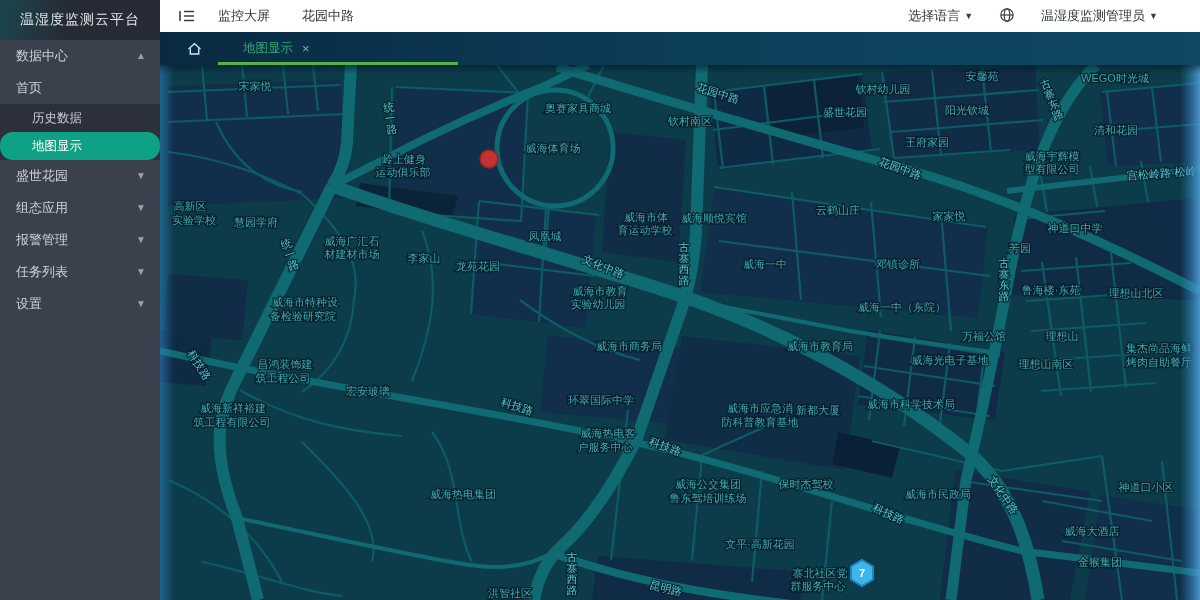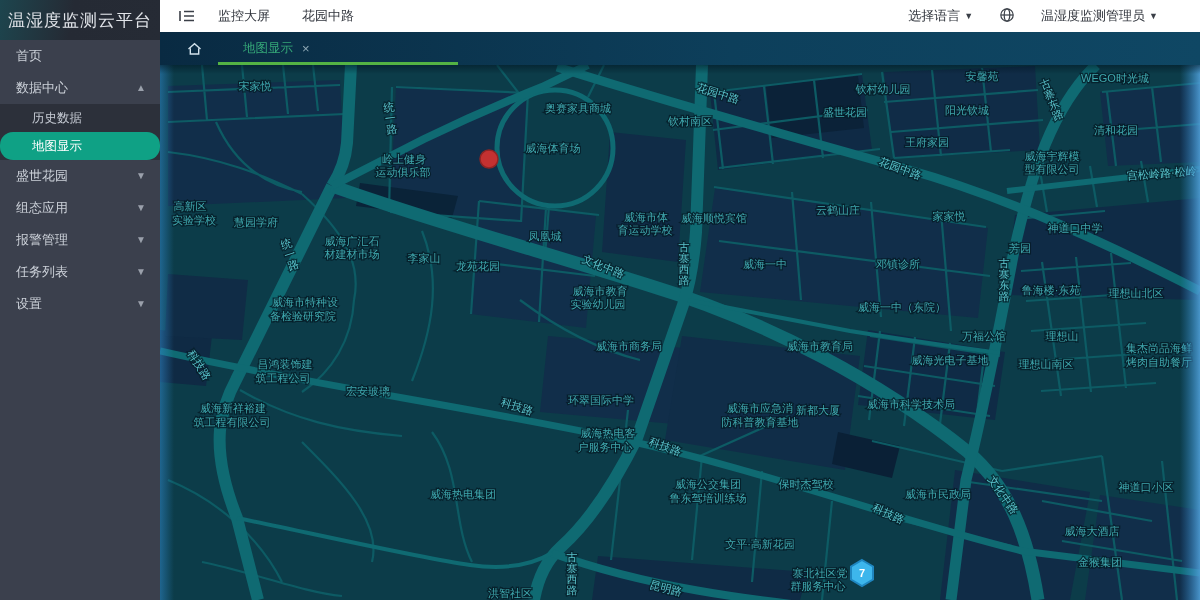--- a/index.html
+++ b/index.html
@@ -2,21 +2,21 @@
 <html><head>
 <meta charset="utf-8">
 <style>
   html,body{margin:0;padding:0;}
   body{width:1200px;height:600px;overflow:hidden;position:relative;
        font-family:"Liberation Sans","DejaVu Sans",sans-serif;background:#fff;}
   
   .sidebar{position:absolute;left:0;top:0;width:160px;height:600px;background:#3b404d;z-index:5;}
   .logo{height:40px;display:flex;align-items:center;justify-content:center;
         background:linear-gradient(100deg,#1d454e 0%,#252a34 45%,#262b35 100%);
-        color:#e2e5ea;font-size:17px;letter-spacing:1px;white-space:nowrap;}
+        color:#e2e5ea;font-size:14px;letter-spacing:1px;white-space:nowrap;}
   .mi{height:32px;line-height:32px;padding:0 14px 0 16px;font-size:13px;color:#ccd1d9;
       display:flex;justify-content:space-between;align-items:center;cursor:pointer;}
   .mi .arrow{font-size:10px;color:#9aa0ab;}
   .submenu{background:#2c303a;}
   .smi{height:28px;line-height:28px;padding-left:32px;font-size:12.5px;color:#c6cbd4;cursor:pointer;border-radius:13px;}
   .smi.active{background:#0fa185;color:#ffffff;}
   
   .header{position:absolute;left:160px;top:0;width:1040px;height:32px;background:#ffffff;
           display:flex;align-items:center;font-size:13px;color:#30343c;z-index:4;}
   .header .fold{margin:0 22px 0 18px;display:flex;align-items:center;cursor:pointer;}
@@ -41,25 +41,25 @@
   .rlbl{font-size:11px;fill:#5bc5cd;paint-order:stroke;stroke:rgba(5,30,40,.75);stroke-width:2.5px;text-anchor:middle;}
   .mnum{font-size:11px;font-weight:bold;fill:#ffffff;text-anchor:middle;}
 </style>
 </head>
 <body>
 
 <nav class="sidebar">
   <div class="logo">温湿度监测云平台</div>
   <div class="menu">
       <div class="mi">
-        <span>首页</span>
-      </div>
-      <div class="mi">
         <span>数据中心</span>
         <span class="arrow">▲</span>
+      </div>
+      <div class="mi">
+        <span>首页</span>
       </div>
       <div class="submenu">
         <div class="smi">历史数据</div>
         <div class="smi active">地图显示</div>
       </div>
       <div class="mi">
         <span>盛世花园</span>
         <span class="arrow">▼</span>
       </div>
       <div class="mi">

